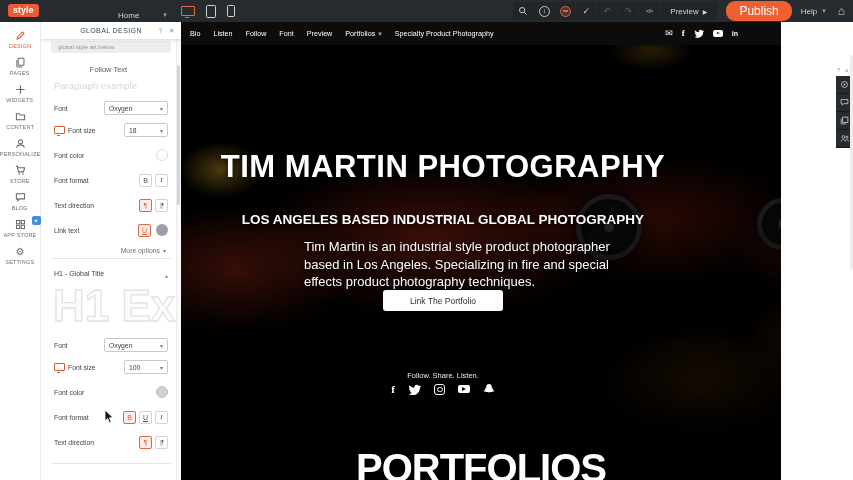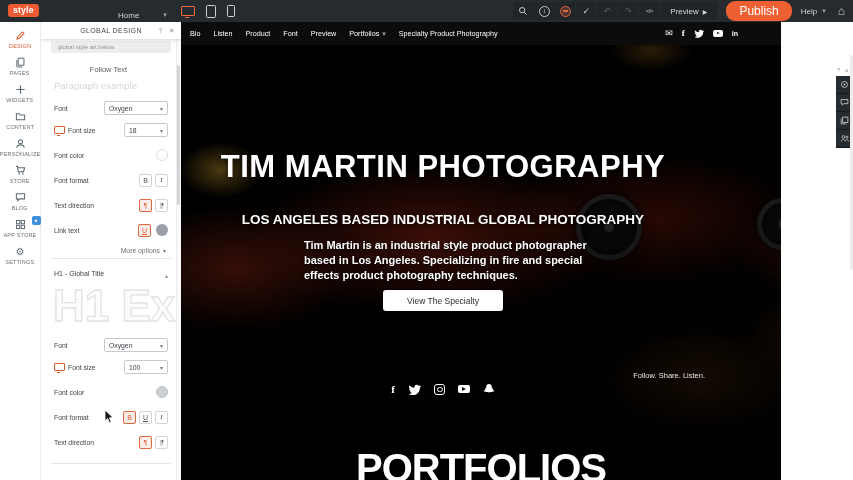--- a/index.html
+++ b/index.html
@@ -133,27 +133,27 @@
        border-top:1.5px solid transparent;border-bottom:1.5px solid transparent;}
   .ig-box{width:9px;height:9px;border:1.2px solid #fff;border-radius:2.5px;position:relative;
        display:inline-block;box-sizing:border-box;}
   .ig-box::after{content:"";position:absolute;left:1.6px;top:1.6px;width:3px;height:3px;
        border:1px solid #fff;border-radius:50%;}
   .hero-center{position:absolute;left:0;top:0;width:524px;text-align:center;z-index:3;}
   .hero-title{position:absolute;top:127px;width:100%;font-size:31px;font-weight:bold;color:#fff;
        letter-spacing:.5px;text-shadow:0 1px 5px rgba(0,0,0,.7);white-space:nowrap;}
   .hero-subtitle{position:absolute;top:190px;width:100%;font-size:13.5px;font-weight:bold;color:#fff;
        text-shadow:0 1px 4px rgba(0,0,0,.7);white-space:nowrap;}
-  .hero-desc{position:absolute;top:216px;left:123px;width:306px;text-align:left;font-size:11px;
-       font-weight:bold;line-height:1.35;color:#fff;text-shadow:0 1px 3px rgba(0,0,0,.8);}
+  .hero-desc{position:absolute;top:216px;left:123px;width:306px;text-align:left;font-size:13px;
+       font-weight:normal;line-height:1.35;color:#fff;text-shadow:0 1px 3px rgba(0,0,0,.8);}
   .cta-btn{position:absolute;top:268px;left:50%;transform:translateX(-50%);width:120px;height:21px;
        background:#fff;color:#2e2e2e;font-size:8.5px;border:none;border-radius:3px;
        display:flex;align-items:center;justify-content:center;box-shadow:0 1px 4px rgba(0,0,0,.5);}
   .follow-text{position:absolute;top:349px;width:100%;font-size:7.5px;color:#e8e8e8;
-       text-shadow:0 1px 2px rgba(0,0,0,.8);text-align:right;}
+       text-shadow:0 1px 2px rgba(0,0,0,.8);}
   .social-row{position:absolute;top:361px;width:100%;display:flex;justify-content:center;
        align-items:center;gap:13px;color:#fff;}
   .social-row .glyph-fb{font-size:11px;line-height:11px;}
   .social-row .ig-box{width:11px;height:11px;border-radius:3px;}
   .social-row .ig-box::after{left:2.2px;top:2.2px;width:3.6px;height:3.6px;}
   .social-row .yt-rect{width:12px;height:8px;}
   .social-row .yt-rect::after{left:4.5px;top:2px;border-left:4px solid #111;
        border-top:2px solid transparent;border-bottom:2px solid transparent;}
   .portfolios-title{position:absolute;top:424px;width:100%;text-align:center;font-size:40px;
        font-weight:bold;color:#fff;letter-spacing:-1px;white-space:nowrap;z-index:3;}
@@ -403,21 +403,21 @@
         <span class="wheel-hub"></span>
       </div>
     <div class="wheel" style="left:576px;top:176px;width:52px;height:52px;">
         <span class="wheel-hub"></span>
       </div>
     <div class="overlay"></div>
 
     <div class="site-nav">
       <span class="nav-item">Bio</span>
       <span class="nav-item">Listen</span>
-      <span class="nav-item">Product</span>
+      <span class="nav-item">Follow</span>
       <span class="nav-item">Font</span>
       <span class="nav-item">Preview</span>
       <span class="nav-item caret">
           <span>Portfolios</span>
         </span>
       <span class="nav-item">Specialty Product Photography</span>
     </div>
     <div class="nav-social">
       <span class="glyph-env">✉</span>
       <span class="glyph-fb">f</span>
@@ -425,21 +425,21 @@
           <path fill="#fff" d="M11 1.3c-.4.2-.8.4-1.2.4C9.4.9 8.8.6 8.1.6 6.8.6 5.8 1.7 5.8 3c0 .2 0 .4.1.5C4 3.4 2.3 2.5 1.2 1.1c-.2.4-.3.8-.3 1.2 0 .8.4 1.6 1.1 2-.4 0-.7-.1-1-.3 0 1.2.8 2.1 1.9 2.4-.2.1-.4.1-.6.1h-.4c.3.9 1.1 1.6 2.1 1.6-.8.6-1.8 1-2.9 1H.7c1 .7 2.3 1.1 3.6 1.1 4.3 0 6.7-3.6 6.7-6.7v-.3c.4-.3.8-.7 1-1.2z"></path>
         </svg>
       <span class="yt-rect"></span>
       <span class="glyph-in">in</span>
     </div>
 
     <div class="hero-center">
       <div class="hero-title">TIM MARTIN PHOTOGRAPHY</div>
       <div class="hero-subtitle">LOS ANGELES BASED INDUSTRIAL GLOBAL PHOTOGRAPHY</div>
       <div class="hero-desc">Tim Martin is an industrial style product photographer based in Los Angeles. Specializing in fire and special effects product photography techniques.</div>
-      <button class="cta-btn">View The Specialty</button>
+      <button class="cta-btn">Link The Portfolio</button>
       <div class="follow-text">Follow. Share. Listen.</div>
       <div class="social-row">
         <span class="glyph-fb">f</span>
         <svg width="13" height="11" viewBox="0 0 12 10">
             <path fill="#fff" d="M11 1.3c-.4.2-.8.4-1.2.4C9.4.9 8.8.6 8.1.6 6.8.6 5.8 1.7 5.8 3c0 .2 0 .4.1.5C4 3.4 2.3 2.5 1.2 1.1c-.2.4-.3.8-.3 1.2 0 .8.4 1.6 1.1 2-.4 0-.7-.1-1-.3 0 1.2.8 2.1 1.9 2.4-.2.1-.4.1-.6.1h-.4c.3.9 1.1 1.6 2.1 1.6-.8.6-1.8 1-2.9 1H.7c1 .7 2.3 1.1 3.6 1.1 4.3 0 6.7-3.6 6.7-6.7v-.3c.4-.3.8-.7 1-1.2z"></path>
           </svg>
         <span class="ig-box"></span>
         <span class="yt-rect"></span>
         <svg width="12" height="12" viewBox="0 0 12 12">
             <path fill="#fff" d="M6 1c1.8 0 2.8 1.3 2.8 3v1.2c.6.1.9-.3 1.2-.1.3.2-.1.6-.6.8.5 1.2 1.5 1.7 2.1 1.8-.5.8-1.6.8-2 .9-.1.3-.2.7-.5.7-.4 0-.8-.2-1.5-.2-.9 0-1.2.6-1.5.6s-.6-.6-1.5-.6c-.7 0-1.1.2-1.5.2-.3 0-.4-.4-.5-.7-.4-.1-1.5-.1-2-.9.6-.1 1.6-.6 2.1-1.8-.5-.2-.9-.6-.6-.8.3-.2.6.2 1.2.1V4C3.2 2.3 4.2 1 6 1z"></path>

